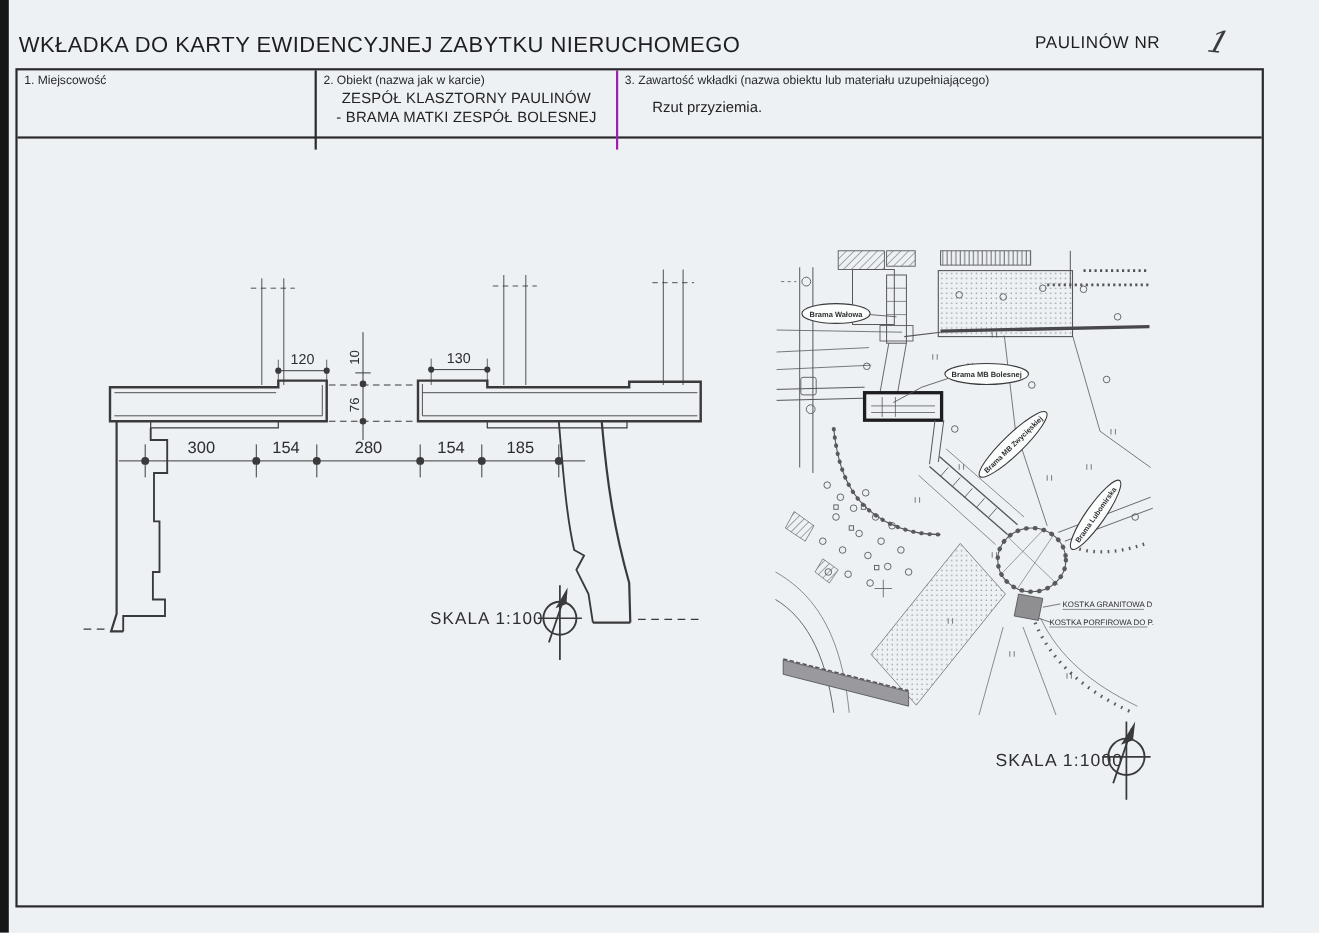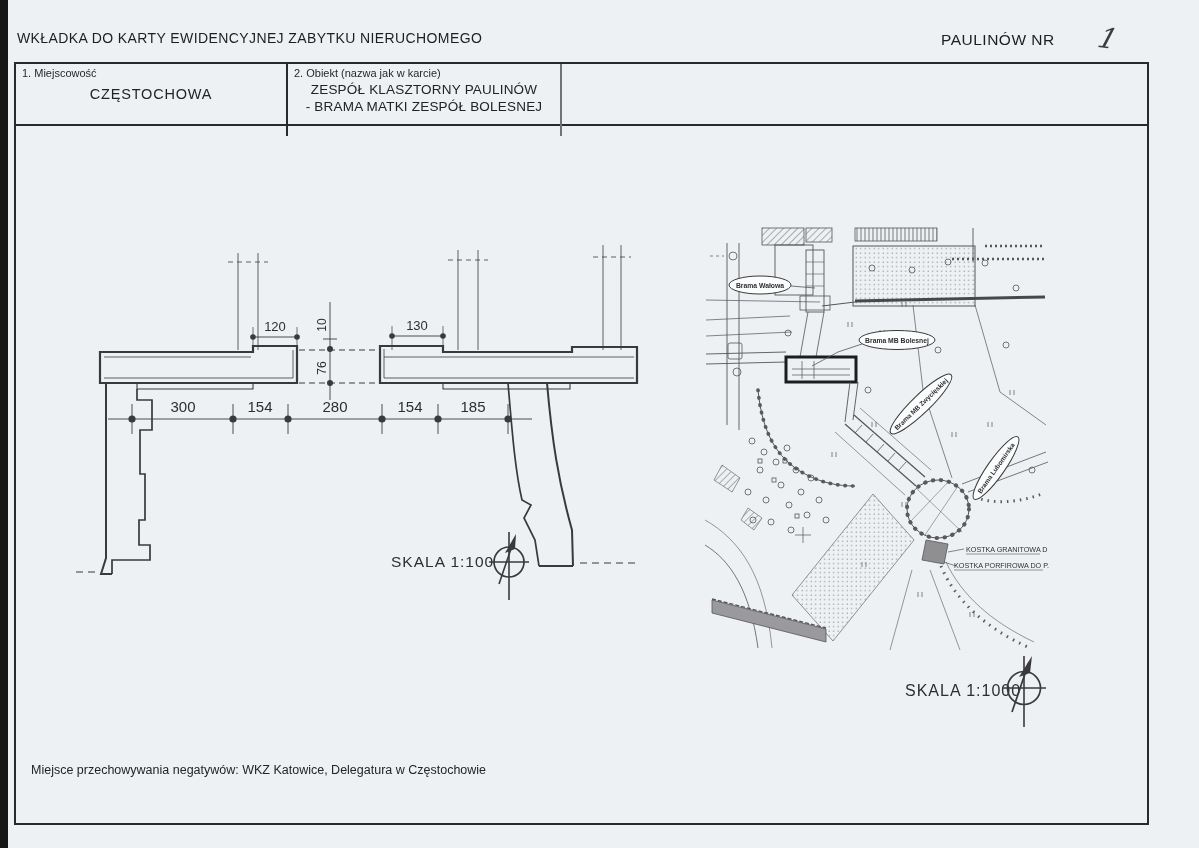--- a/index.html
+++ b/index.html
@@ -1,28 +1,28 @@
 <!DOCTYPE html>
 <html><head>
 <meta charset="utf-8">
 <style>
   html,body{margin:0;padding:0;}
   .page{position:relative;width:1199px;height:848px;background:#edf1f3;overflow:hidden;
         font-family:"Liberation Sans",sans-serif;color:#232325;}
   .scan-strip{position:absolute;left:0;top:0;width:8px;height:848px;background:#161616;}
-  .doc-title{position:absolute;left:17px;top:30px;font-size:14px;letter-spacing:.4px;
+  .doc-title{position:absolute;left:17px;top:30px;font-size:20px;letter-spacing:.4px;
              color:#1e1e21;white-space:nowrap;}
   .attachment-label{position:absolute;left:941px;top:31px;font-size:15.5px;letter-spacing:.5px;color:#1e1e21;}
   .attachment-number{position:absolute;left:1099px;top:22px;font-size:28px;font-style:italic;
              font-family:"DejaVu Serif",serif;color:#3c3c40;transform:rotate(7deg) skewX(-10deg);}
   .frame{position:absolute;left:14px;top:62px;width:1131px;height:759px;border:2px solid #2a2a2d;}
   .fields{position:absolute;top:0;left:0;right:0;height:60px;border-bottom:2px solid #2a2a2d;display:flex;}
   .cell{position:relative;height:72px;}
   .c1{width:270px;border-right:2px solid #2a2a2d;}
-  .c2{width:272px;border-right:2px solid #737373;}
+  .c2{width:272px;border-right:2px solid #a21caf;}
   .c3{flex:1;}
   .cell-label{position:absolute;top:3px;left:6px;font-size:11px;color:#28282b;white-space:nowrap;}
   .v-center{position:absolute;left:0;right:0;top:22px;text-align:center;font-size:14.5px;letter-spacing:.8px;}
   .v-obj{position:absolute;left:0;right:0;top:18px;text-align:center;font-size:13.5px;line-height:16.5px;letter-spacing:.2px;}
   .v-content{position:absolute;left:31px;top:26px;font-size:13.5px;}
   .footer{position:absolute;left:15px;bottom:10px;font-size:12.5px;line-height:17px;color:#242427;white-space:pre;}
   svg.overlay{position:absolute;left:0;top:0;}
   text{font-family:"Liberation Sans",sans-serif;}
 </style>
 </head>
@@ -32,32 +32,34 @@
   <div class="scan-strip"></div>
 
   <div class="doc-title">WKŁADKA DO KARTY EWIDENCYJNEJ ZABYTKU NIERUCHOMEGO</div>
   <div class="attachment-label">PAULINÓW NR</div>
   <div class="attachment-number">1</div>
 
   <div class="frame">
     <div class="fields">
       <div class="cell c1">
         <div class="cell-label">1. Miejscowość</div>
-        <div class="v-center">CZĘSTOCHOWA</div>
       </div>
       <div class="cell c2">
         <div class="cell-label">2. Obiekt (nazwa jak w karcie)</div>
         <div class="v-obj">
           <div>ZESPÓŁ KLASZTORNY PAULINÓW</div>
           <div>- BRAMA MATKI ZESPÓŁ BOLESNEJ</div>
         </div>
       </div>
+      <div class="cell c3">
+        <div class="cell-label">3. Zawartość wkładki (nazwa obiektu lub materiału uzupełniającego)</div>
+        <div class="v-content">Rzut przyziemia.</div>
+      </div>
     </div>
     <div class="footer">
-      <div>Miejsce przechowywania negatywów: WKZ Katowice, Delegatura w Częstochowie</div>
     </div>
   </div>
 
   <svg class="overlay" width="1199" height="848" viewBox="0 0 1199 848">
     <defs>
       <pattern id="hatch" width="5" height="5" patternUnits="userSpaceOnUse" patternTransform="rotate(45)">
         <line x1="0" y1="0" x2="0" y2="5" stroke="#7c7c80" stroke-width="1.2"></line>
       </pattern>
       <pattern id="dots2" width="4.5" height="4.5" patternUnits="userSpaceOnUse">
         <circle cx="1.2" cy="1.2" r="0.7" fill="#8f8f93"></circle>

